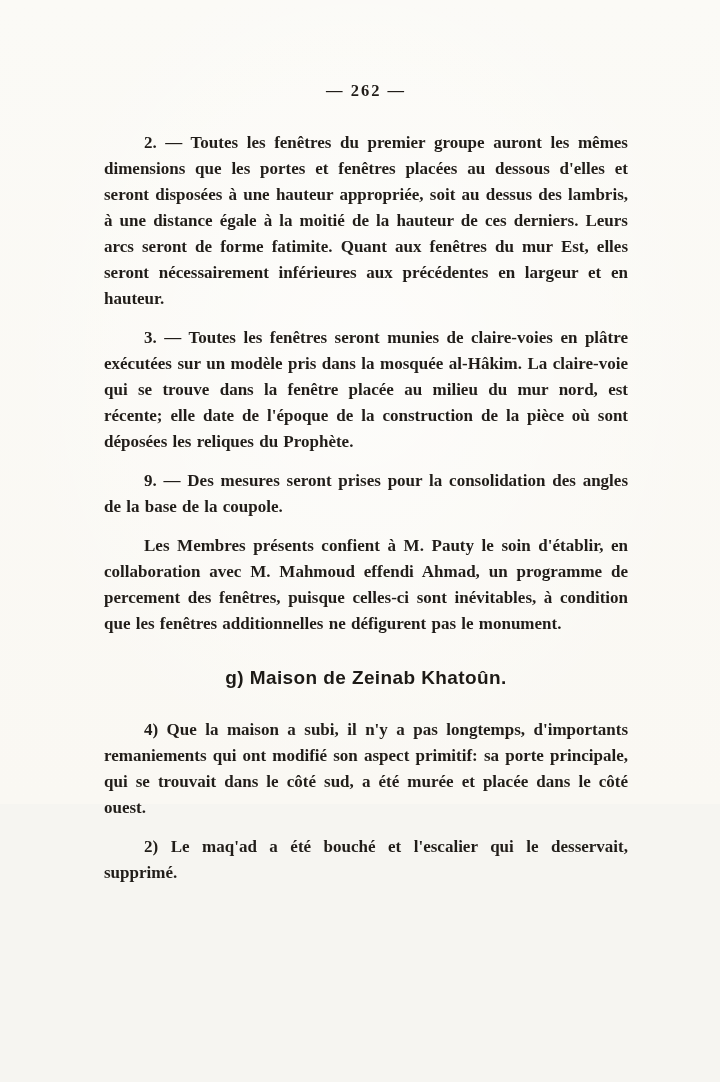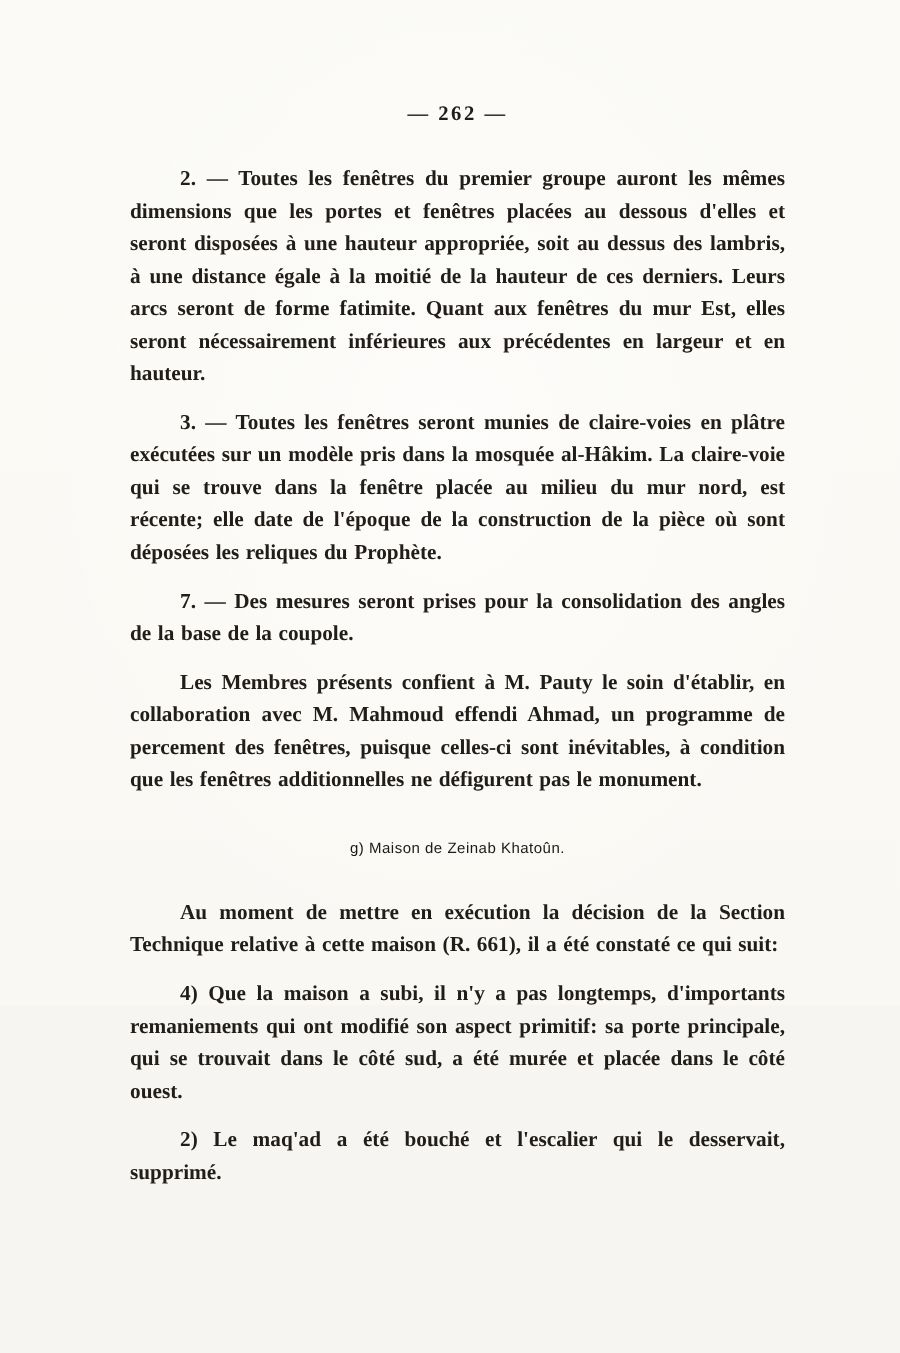--- a/index.html
+++ b/index.html
@@ -38,44 +38,43 @@
     text-indent: 40px;
     word-spacing: 1px;
     font-weight: bold;
   }
   p.para:last-child {
     margin-bottom: 12px;
   }
   .section-heading {
     text-align: center;
     font-family: "Liberation Sans", "DejaVu Sans", sans-serif;
-    font-weight: normal;
-    font-size: 12px;
+    font-weight: bold;
+    font-size: 19px;
     letter-spacing: 0.4px;
     margin: 28px 0 26px 0;
     color: #1d1a16;
   }
 </style>
 </head>
 <body>
 
 <div class="sheet">
 
   <div class="page-number">— 262 —</div>
 
   <p class="para">2. — Toutes les fenêtres du premier groupe auront les mêmes dimensions que les portes et fenêtres placées au dessous d'elles et seront disposées à une hauteur appropriée, soit au dessus des lambris, à une distance égale à la moitié de la hauteur de ces derniers. Leurs arcs seront de forme fatimite. Quant aux fenêtres du mur Est, elles seront nécessairement inférieures aux précédentes en largeur et en hauteur.</p>
 
   <p class="para">3. — Toutes les fenêtres seront munies de claire-voies en plâtre exécutées sur un modèle pris dans la mosquée al-Hâkim. La claire-voie qui se trouve dans la fenêtre placée au milieu du mur nord, est récente; elle date de l'époque de la construction de la pièce où sont déposées les reliques du Prophète.</p>
 
-  <p class="para">7. — Des mesures seront prises pour la consolidation des angles de la base de la coupole.</p>
+  <p class="para">9. — Des mesures seront prises pour la consolidation des angles de la base de la coupole.</p>
 
   <p class="para">Les Membres présents confient à M. Pauty le soin d'établir, en collaboration avec M. Mahmoud effendi Ahmad, un programme de percement des fenêtres, puisque celles-ci sont inévitables, à condition que les fenêtres additionnelles ne défigurent pas le monument.</p>
 
   <h3 class="section-heading">g) Maison de Zeinab Khatoûn.</h3>
 
 
-  <p class="para">Au moment de mettre en exécution la décision de la Section Technique relative à cette maison (R. 661), il a été constaté ce qui suit:</p>
 
   <p class="para">4) Que la maison a subi, il n'y a pas longtemps, d'importants remaniements qui ont modifié son aspect primitif: sa porte principale, qui se trouvait dans le côté sud, a été murée et placée dans le côté ouest.</p>
 
   <p class="para">2) Le maq'ad a été bouché et l'escalier qui le desservait, supprimé.</p>
 
 </div>
 
 </body></html>

